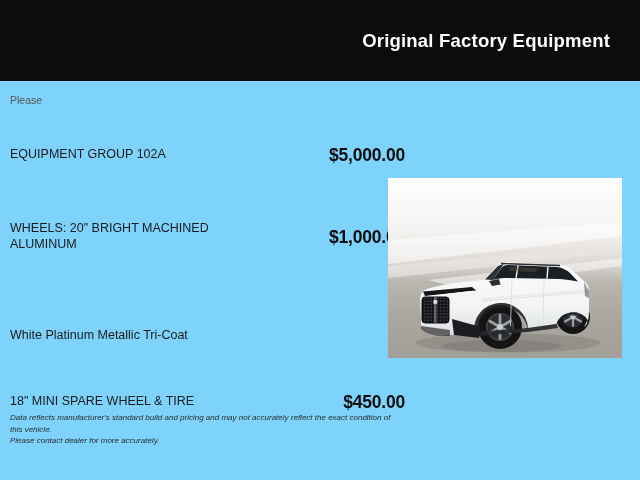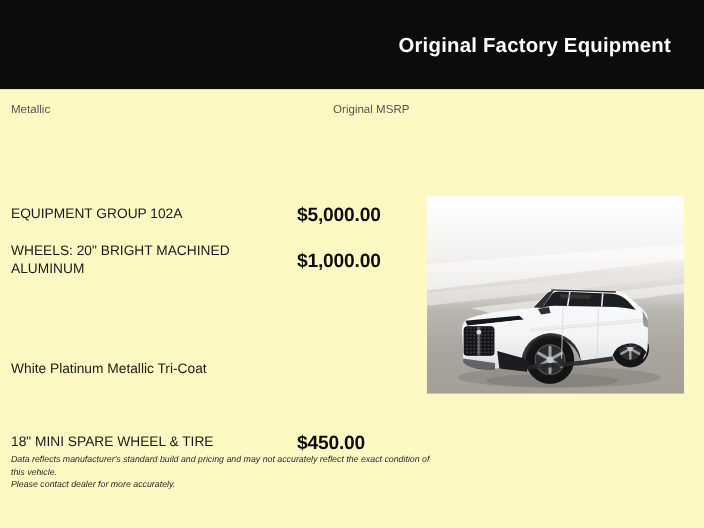--- a/index.html
+++ b/index.html
@@ -1,18 +1,18 @@
 <!DOCTYPE html>
 <html><head>
 <meta charset="utf-8">
 <style>
   html,body{margin:0;padding:0;background:#ffffff;}
   #stage{
     position:relative;width:640px;height:480px;overflow:hidden;
-    background:#fef9c3;font-family:"Liberation Sans",sans-serif;
+    background:#7dd3fc;font-family:"Liberation Sans",sans-serif;
     -webkit-font-smoothing:antialiased;
   }
   .header{
     position:absolute;left:0;top:0;width:640px;height:81px;
     background:#0c0c0c;display:flex;align-items:center;justify-content:flex-end;
     box-sizing:border-box;padding-right:30px;
   }
   .header-title{
     color:#ffffff;font-size:18.5px;font-weight:700;letter-spacing:.2px;
   }
@@ -22,46 +22,45 @@
   .col-header.upgrade{left:10px;}
   .col-header.msrp{left:270px;width:135px;text-align:center;}
   .row{
     position:absolute;left:0;width:405px;display:flex;align-items:center;
   }
   .row .name{
     position:absolute;left:10px;width:230px;font-size:12.5px;color:#1a1a1a;
     line-height:1.26;
   }
   .row .price{
-    position:absolute;left:270px;width:135px;text-align:left;
+    position:absolute;left:270px;width:135px;text-align:right;
     font-size:17.5px;font-weight:700;color:#0d0d0d;letter-spacing:-.2px;
   }
-  #row-0{top:141px;height:28px;margin-top:40px;}
+  #row-0{top:141px;height:28px;}
   #row-1{top:221px;height:32px;}
   #row-2{top:322px;height:28px;}
   #row-3{top:388px;height:28px;}
   .vehicle-image{
     position:absolute;left:388px;top:178px;width:234px;height:180px;
   }
   .footer{
     position:absolute;left:10px;top:412px;width:385px;
     font-size:8px;font-style:italic;color:#2a2a2a;line-height:1.45;
   }
 </style>
 </head>
 <body>
 
 <div id="stage">
 
   <div class="header">
     <div class="header-title">Original Factory Equipment</div>
   </div>
 
-  <div class="col-header upgrade">Metallic</div>
-  <div class="col-header msrp">Original MSRP</div>
+  <div class="col-header upgrade">Please</div>
 
   <div class="row" id="row-0">
     <div class="name">EQUIPMENT GROUP 102A</div>
     <div class="price">$5,000.00</div>
   </div>
   <div class="row" id="row-1">
     <div class="name">WHEELS: 20" BRIGHT MACHINED ALUMINUM</div>
     <div class="price">$1,000.00</div>
   </div>
   <div class="row" id="row-2">

